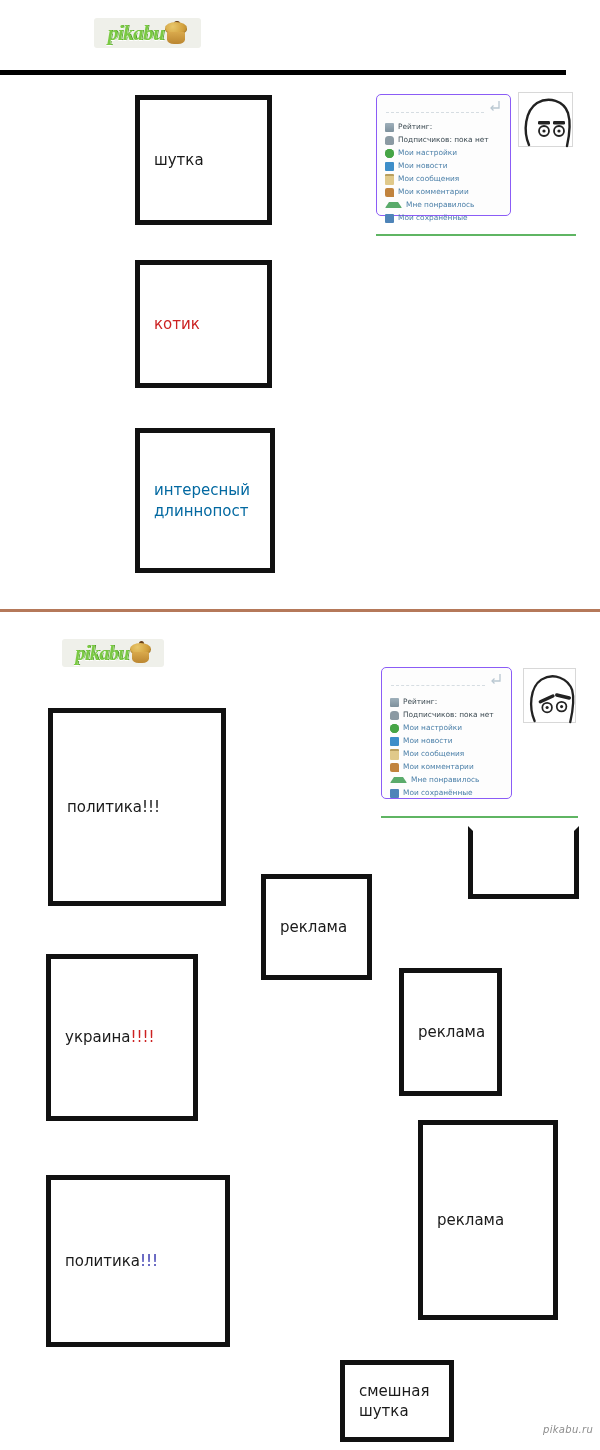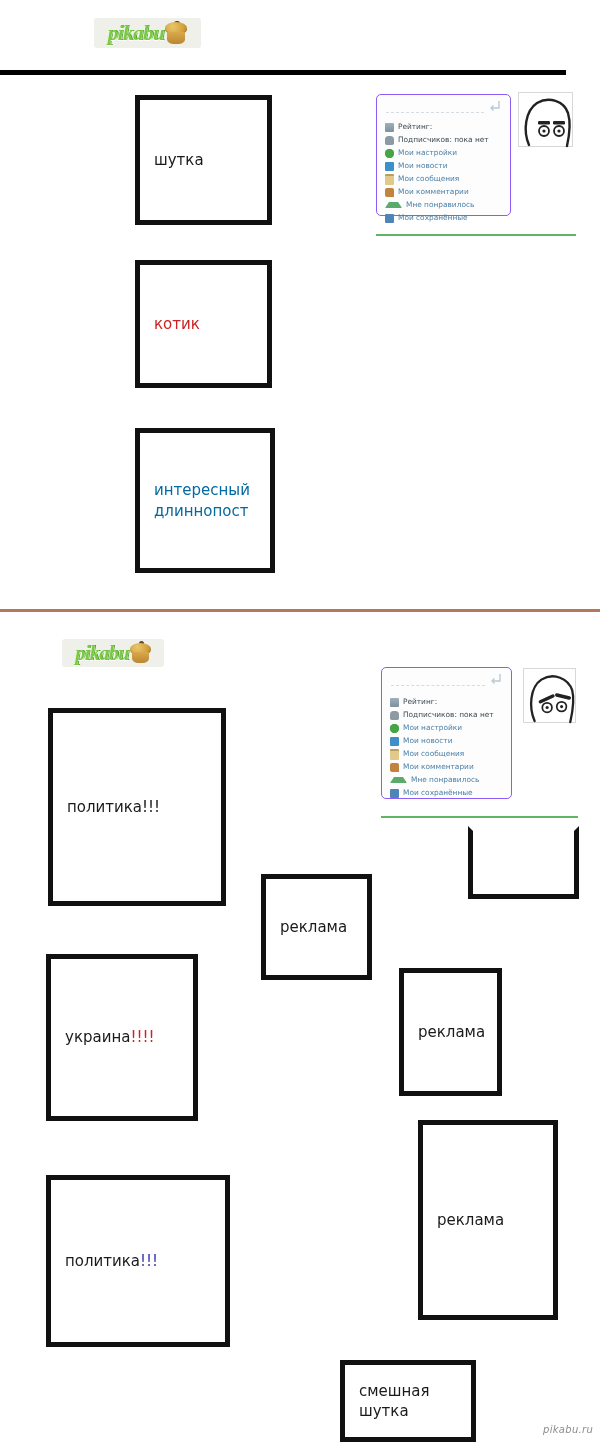--- a/index.html
+++ b/index.html
@@ -368,18 +368,18 @@
 </div>
 
 <div class="abs box" style="left:46px; top:1175px; width:184px; height:172px;">
   <span class="box-label"><span>политика</span><span class="blue">!!!</span></span>
 </div>
 
 <div class="abs box" style="left:418px; top:1120px; width:140px; height:200px;">
   <span class="box-label">реклама</span>
 </div>
 
-<div class="abs box" style="left:340px; top:1360px; width:136px; height:82px;">
+<div class="abs box" style="left:340px; top:1360px; width:114px; height:82px;">
   <span class="box-label">смешная
 шутка</span>
 </div>
 
 <div class="abs watermark" style="left:543px; top:1424px;">pikabu.ru</div>
 
 </body></html>

